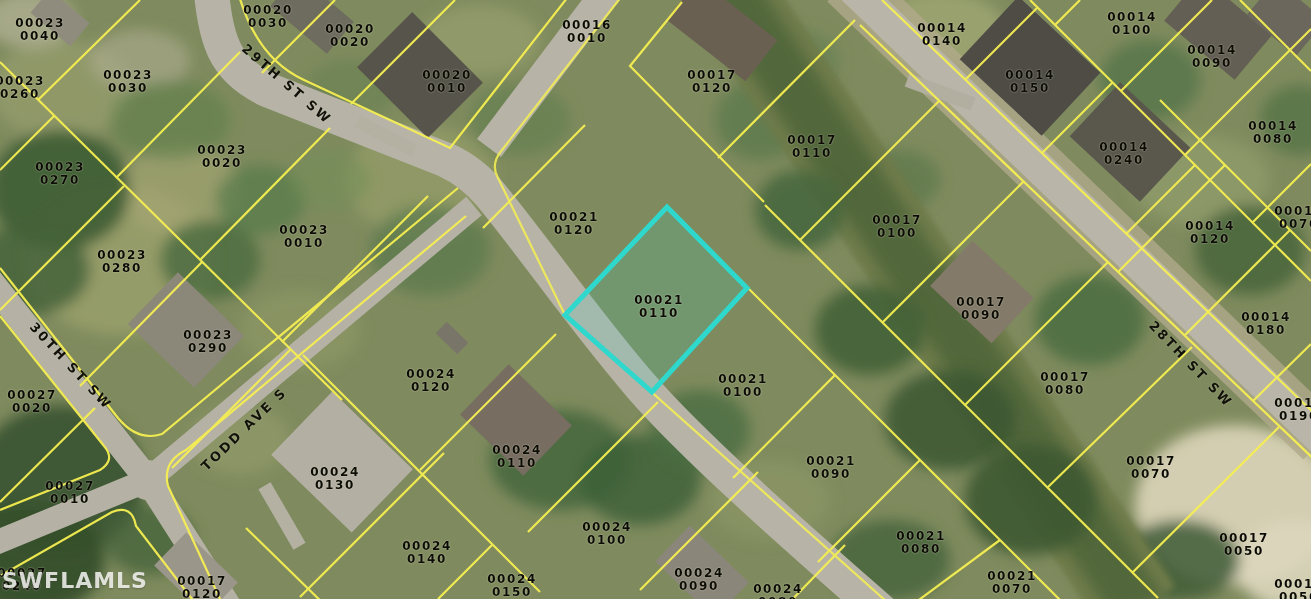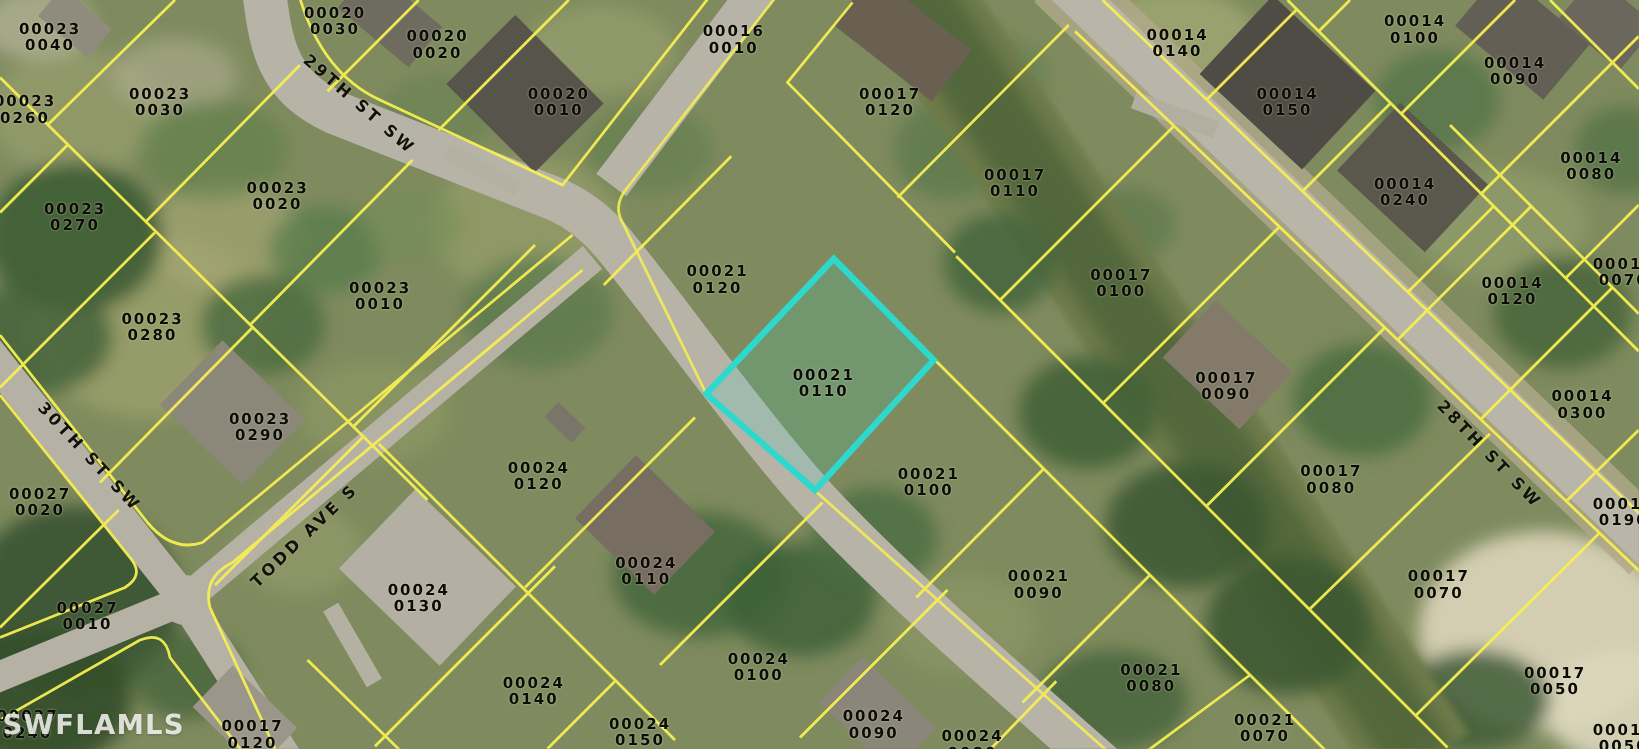--- a/index.html
+++ b/index.html
@@ -296,21 +296,21 @@
       <div class="plabel" style="left: 659px; top: 307px;">
         <span>00021</span>
         <span>0110</span>
       </div>
       <div class="plabel" style="left: 981px; top: 309px;">
         <span>00017</span>
         <span>0090</span>
       </div>
       <div class="plabel" style="left: 1266px; top: 324px;">
         <span>00014</span>
-        <span>0300</span>
+        <span>0180</span>
       </div>
       <div class="plabel" style="left: 208px; top: 342px;">
         <span>00023</span>
         <span>0290</span>
       </div>
       <div class="plabel" style="left: 431px; top: 381px;">
         <span>00024</span>
         <span>0120</span>
       </div>
       <div class="plabel" style="left: 743px; top: 386px;">

